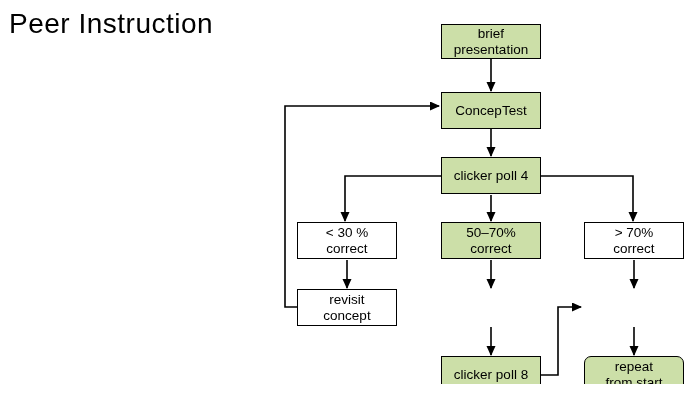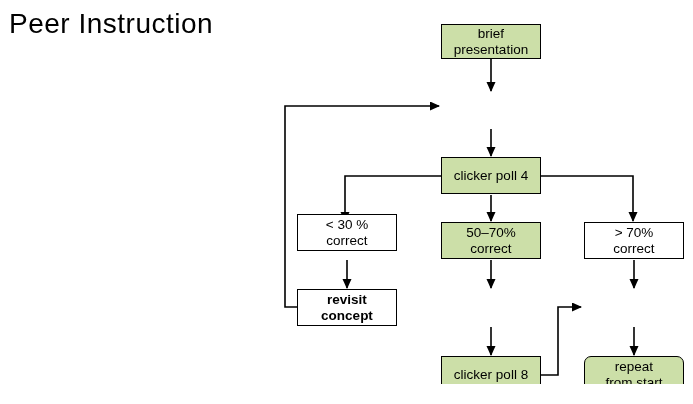--- a/index.html
+++ b/index.html
@@ -44,24 +44,24 @@
     text-align: center;
     white-space: pre-line;
     font-size: 13.5px;
     line-height: 16px;
   }
   .node.green { background: var(--node-green, #ccdfa8); }
   .node.white { background: var(--node-white, #ffffff); }
   #n1  { left: 441px; top: 24px;  height: 35px; }
   #n2  { left: 441px; top: 92px;  }
   #n3  { left: 441px; top: 157px; }
-  #n4  { left: 297px; top: 214px; }
+  #n4  { left: 297px; top: 222px; }
   #n5  { left: 441px; top: 222px; }
   #n6  { left: 584px; top: 222px; }
-  #n7  { left: 297px; top: 289px; font-weight: bold; }
+  #n7  { left: 297px; top: 289px; }
   #n8  { left: 441px; top: 289px; }
   #n9  { left: 584px; top: 289px; }
   #n10 { left: 441px; top: 356px; }
   #n11 { left: 584px; top: 356px; border-radius: 7px; }
 </style>
 </head>
 <body>
 
 <div id="stage">
 
@@ -82,20 +82,21 @@
       <polyline points="491,260 491,288" fill="none" stroke="#000000" stroke-width="1.6" marker-end="url(#arrow)"></polyline>
       <polyline points="634,260 634,288" fill="none" stroke="#000000" stroke-width="1.6" marker-end="url(#arrow)"></polyline>
       <polyline points="491,327 491,355" fill="none" stroke="#000000" stroke-width="1.6" marker-end="url(#arrow)"></polyline>
       <polyline points="634,327 634,355" fill="none" stroke="#000000" stroke-width="1.6" marker-end="url(#arrow)"></polyline>
       <polyline points="297,307 285,307 285,106 439,106" fill="none" stroke="#000000" stroke-width="1.6" marker-end="url(#arrow)"></polyline>
       <polyline points="541,375 558,375 558,307 581,307" fill="none" stroke="#000000" stroke-width="1.6" marker-end="url(#arrow)"></polyline>
     </svg>
 
   <div class="node green" id="n1">brief
 presentation</div>
+  <div class="node green" id="n2">ConcepTest</div>
   <div class="node green" id="n3">clicker poll 4</div>
   <div class="node white" id="n4">&lt; 30 %
 correct</div>
   <div class="node green" id="n5">50–70%
 correct</div>
   <div class="node white" id="n6">&gt; 70%
 correct</div>
   <div class="node white" id="n7">revisit
 concept</div>
   <div class="node green" id="n10">clicker poll 8</div>

